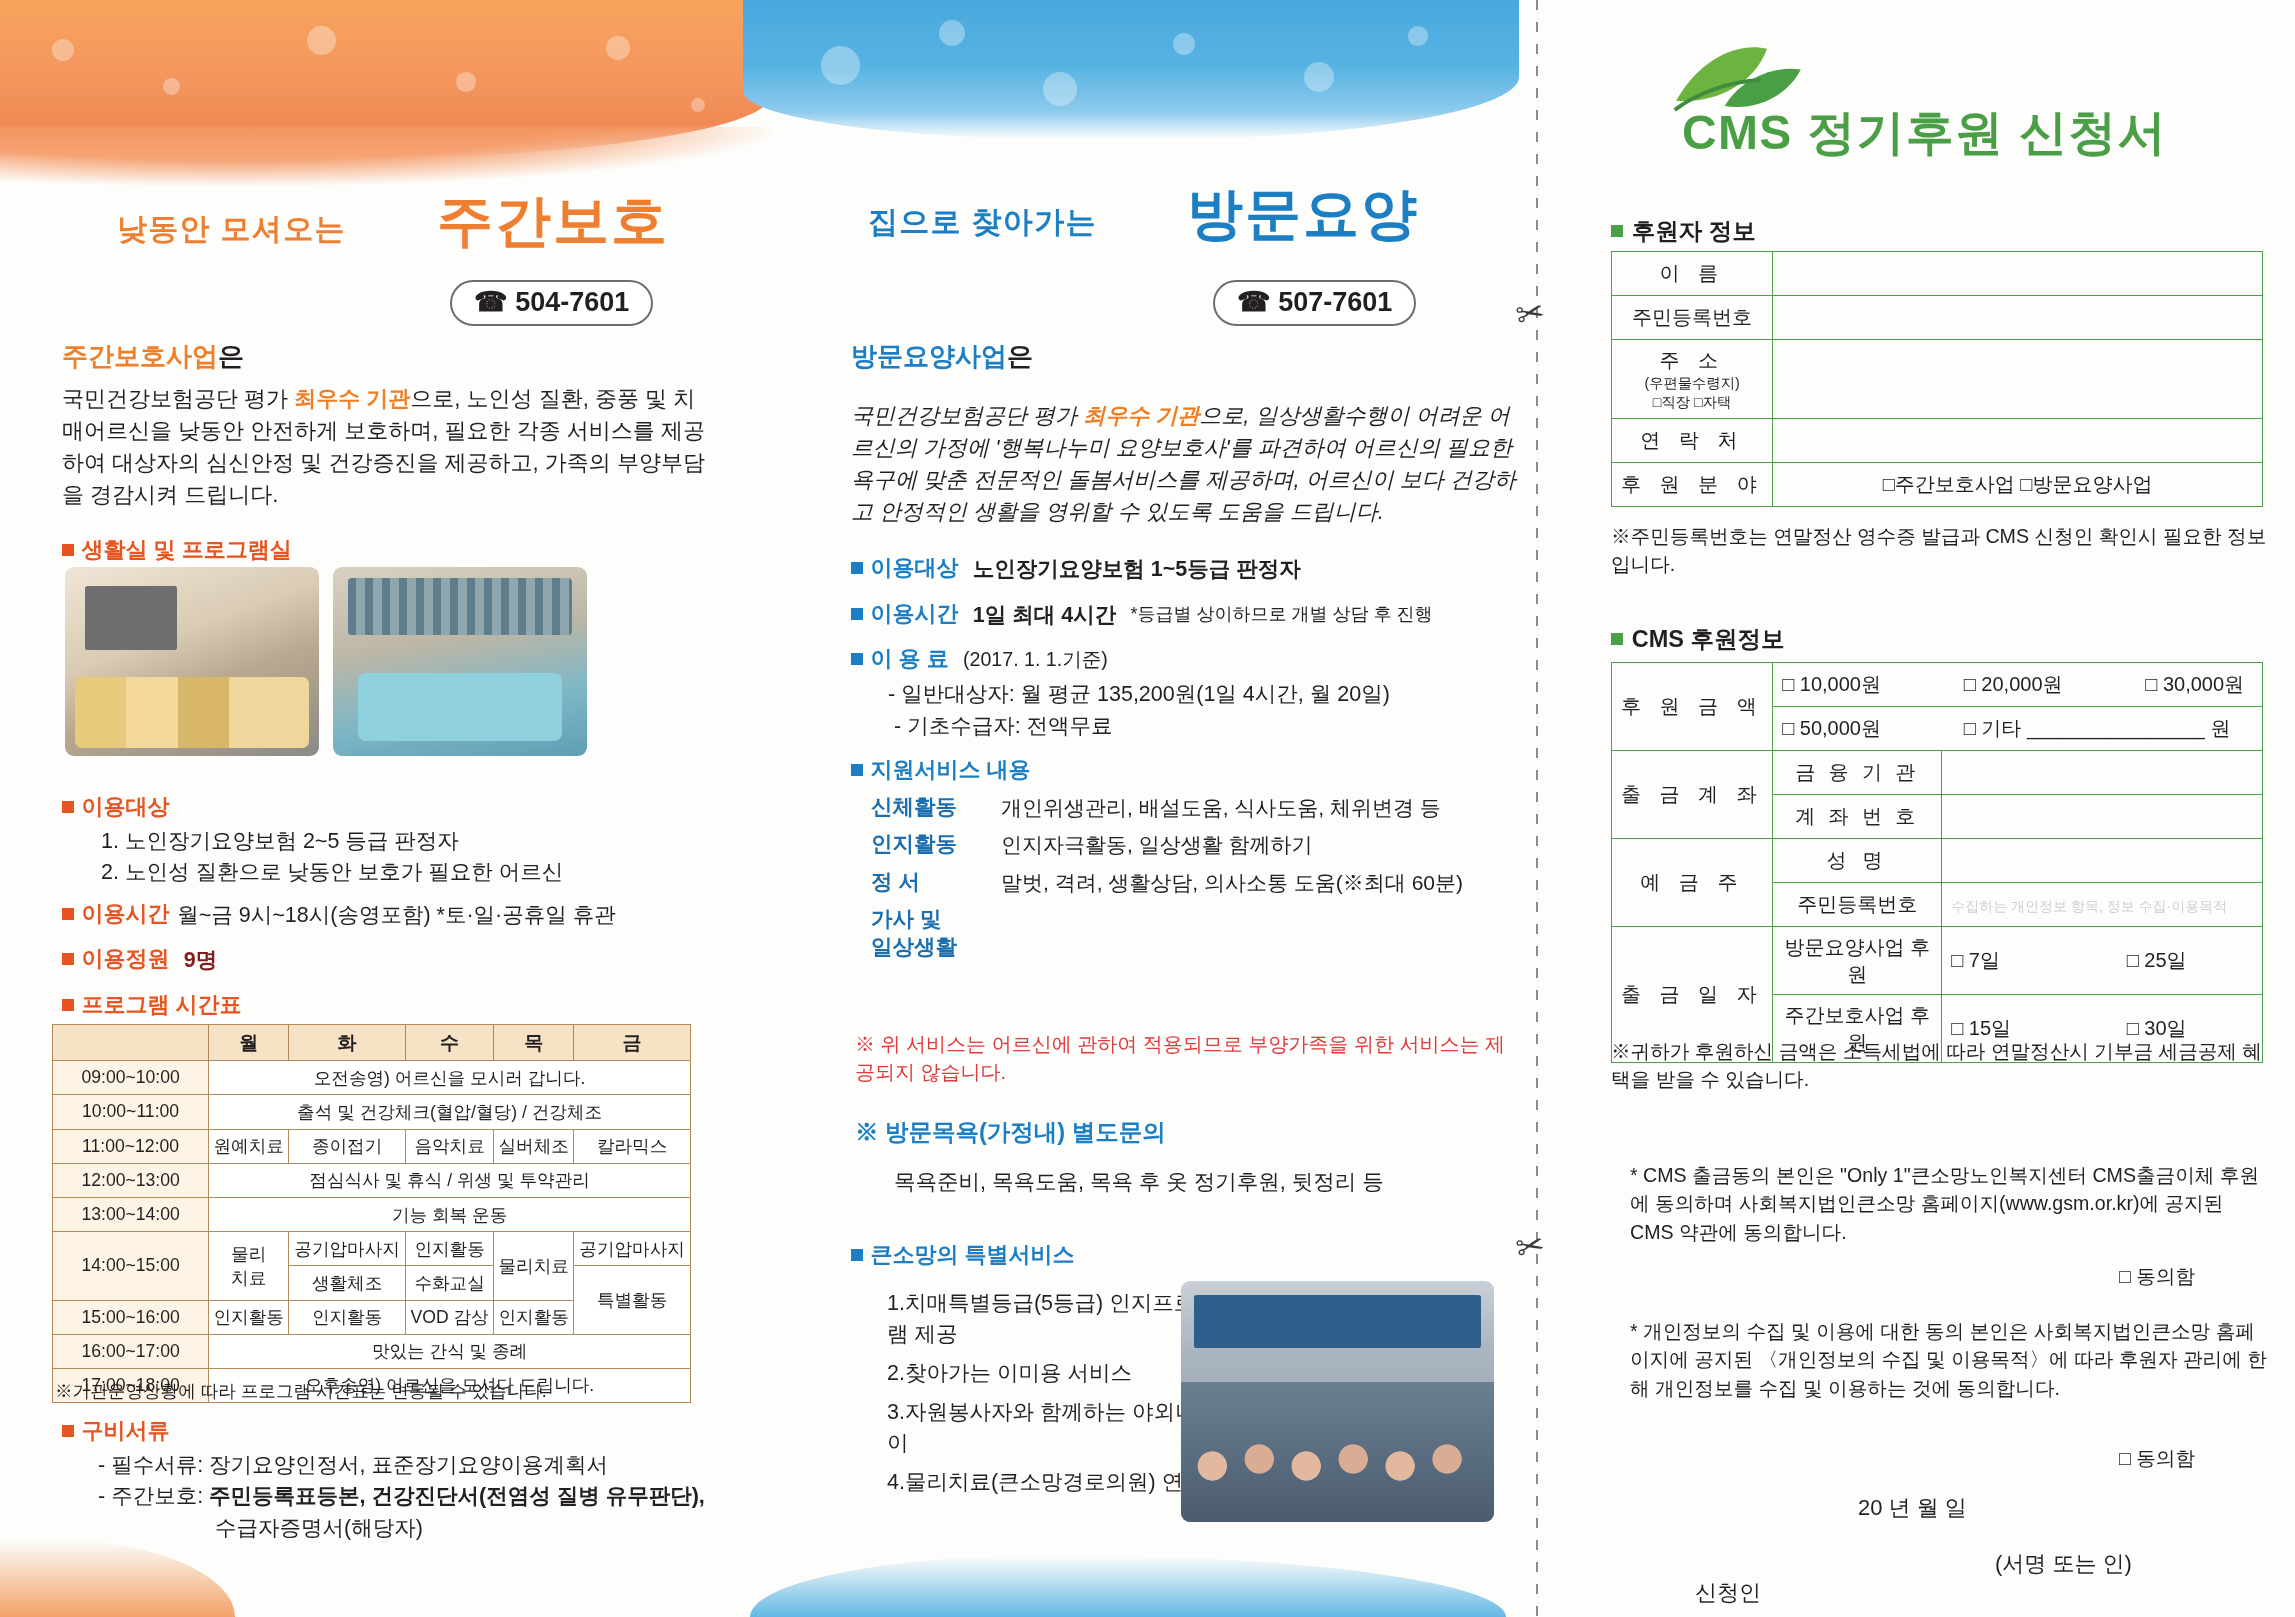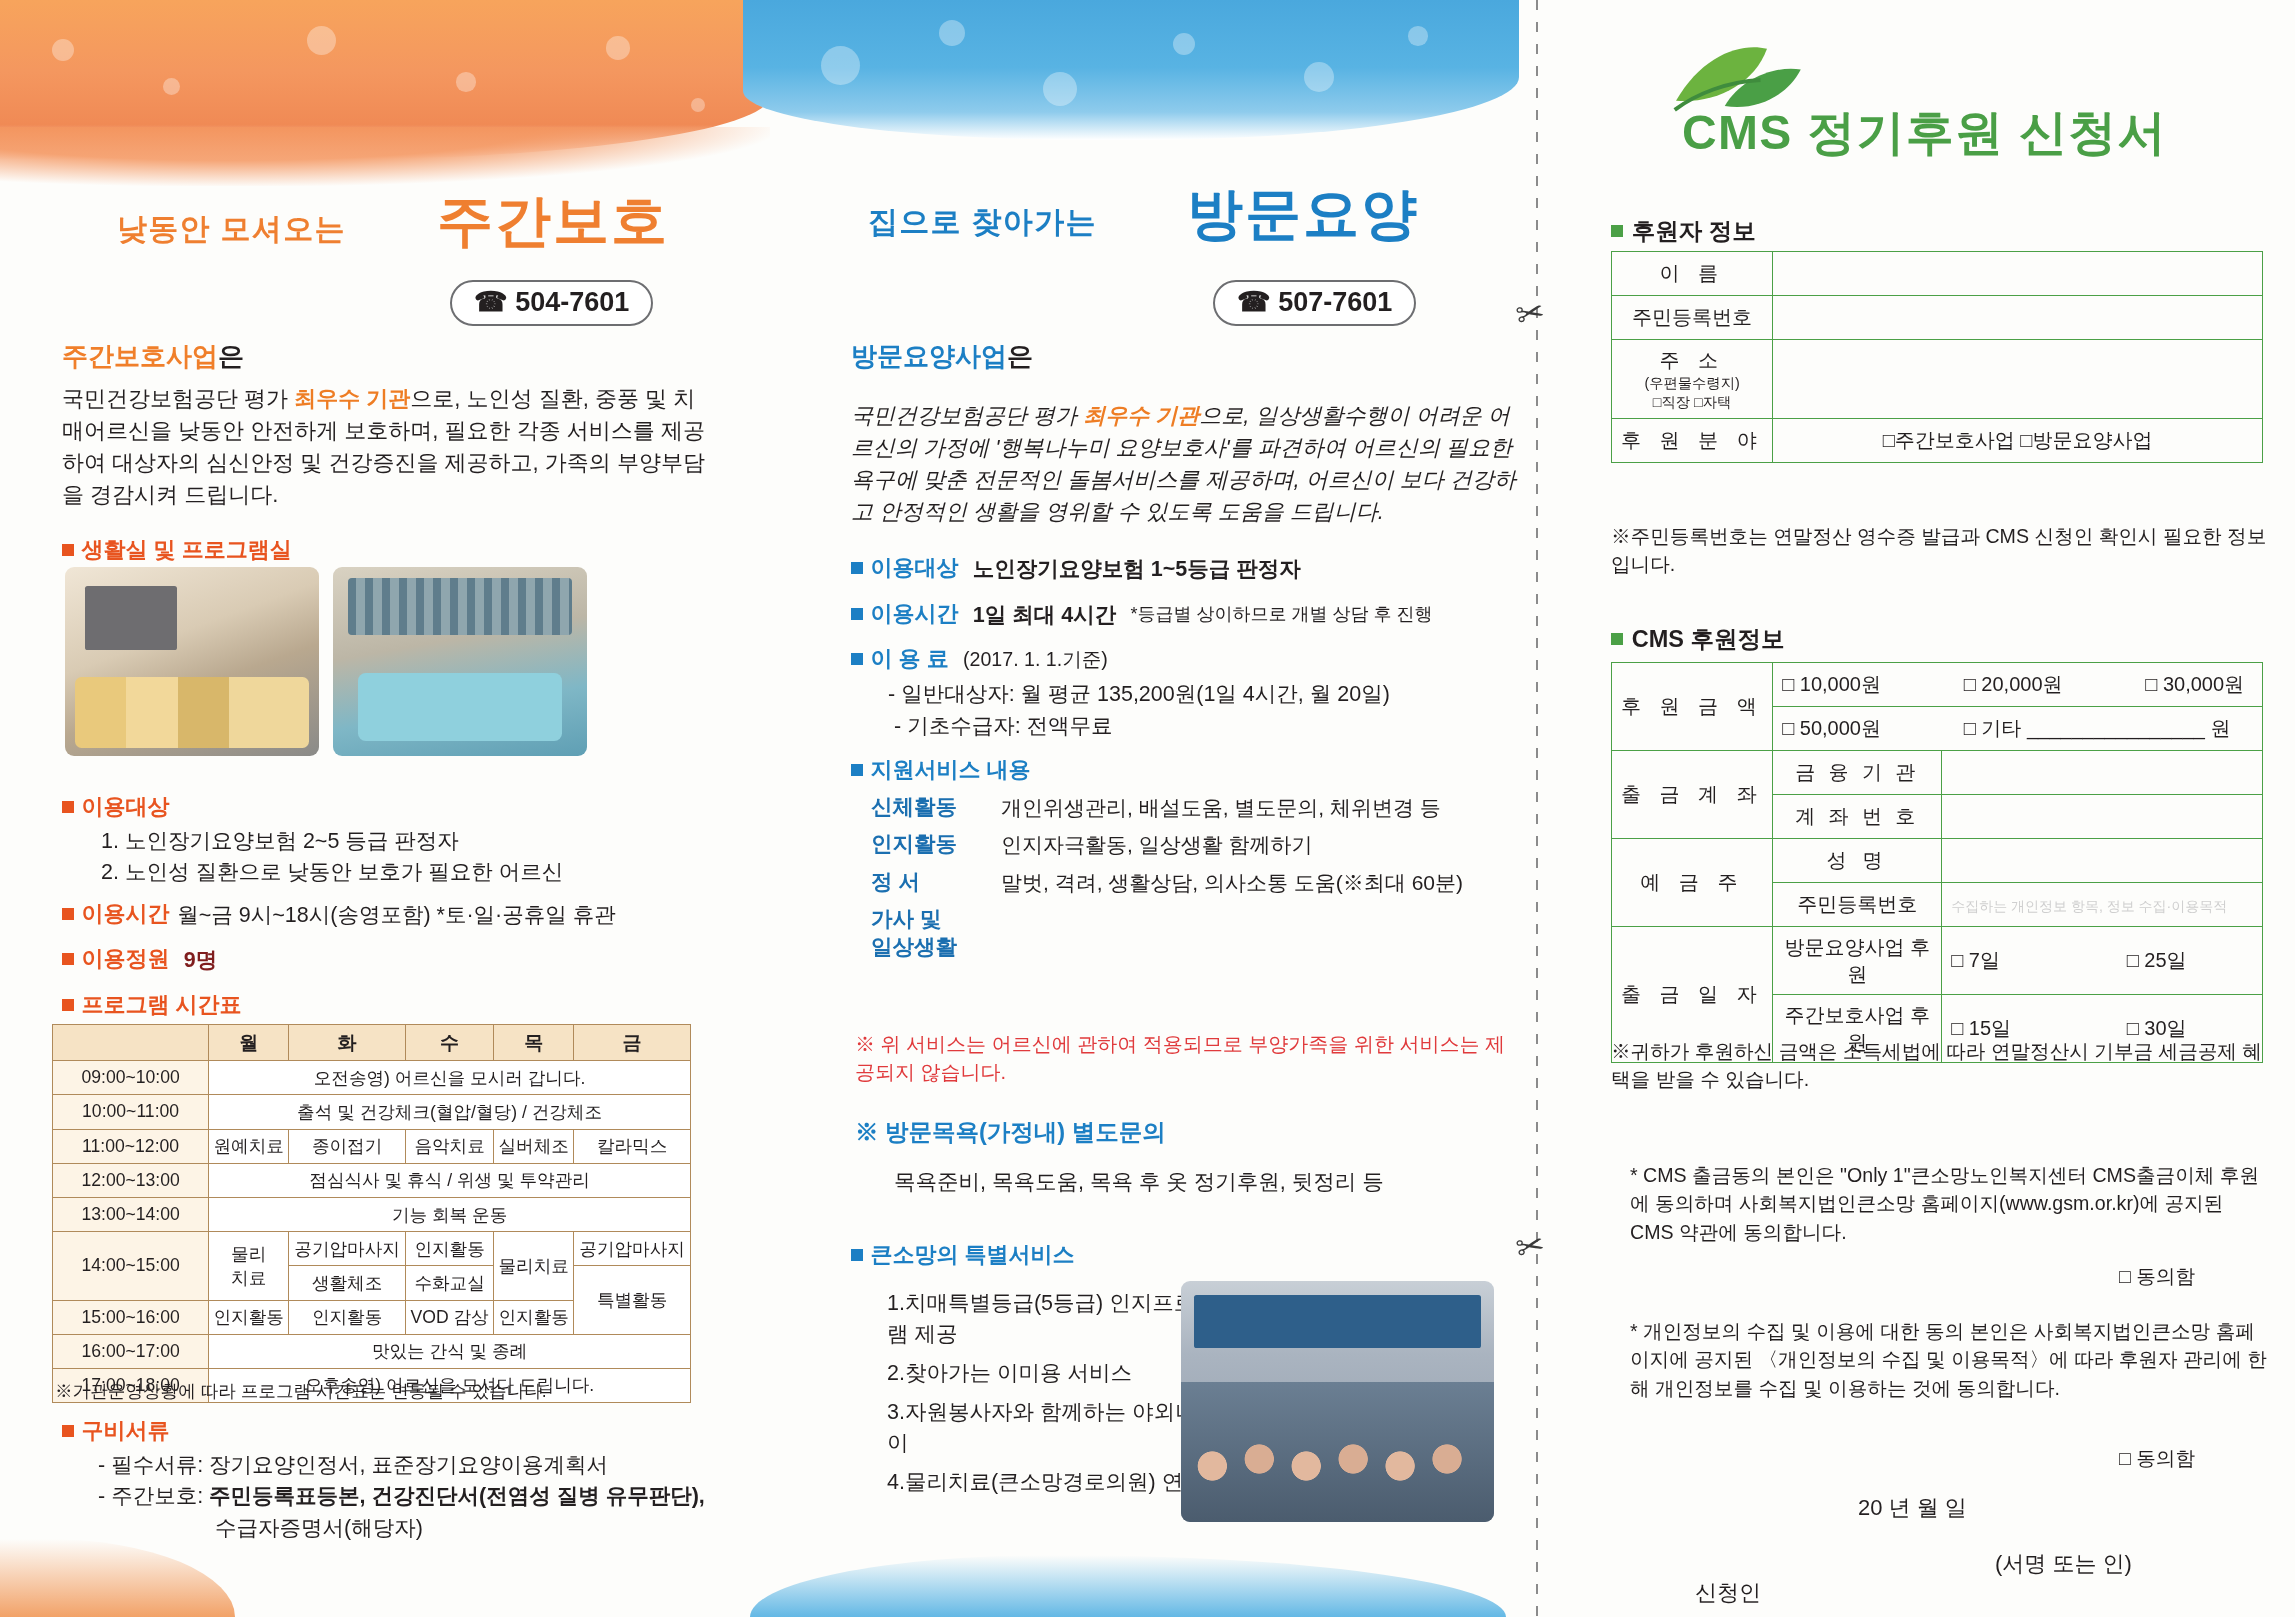--- a/index.html
+++ b/index.html
@@ -507,21 +507,21 @@
     <div class="list-line" style="position:absolute;left:98px;top:710px;">- 기초수급자: 전액무료</div>
 
     <div class="bullet-head blue" style="position:absolute;left:55px;top:755px;">
       <span class="sq blue"></span>
       <span>지원서비스 내용</span>
     </div>
 
     <div style="position:absolute;left:75px;top:794px;width:652px;">
       <div class="svc-row">
         <div class="svc-key">신체활동</div>
-        <div class="svc-val">개인위생관리, 배설도움, 별도문의, 체위변경 등</div>
+        <div class="svc-val">개인위생관리, 배설도움, 식사도움, 체위변경 등</div>
       </div>
       <div class="svc-row">
         <div class="svc-key">인지활동</div>
         <div class="svc-val">인지자극활동, 일상생활 함께하기</div>
       </div>
       <div class="svc-row">
         <div class="svc-key">정 서</div>
         <div class="svc-val">말벗, 격려, 생활상담, 의사소통 도움(※최대 60분)</div>
       </div>
       <div class="svc-row">
@@ -578,20 +578,24 @@
         <tr>
           <td class="lbl nospace">주민등록번호</td>
           <td></td>
         </tr>
         <tr>
           <td class="lbl">
             <div>주     소</div>
             <div class="tiny">(우편물수령지)</div>
             <div class="tiny" style="letter-spacing:0;">□직장  □자택</div>
           </td>
+          <td></td>
+        </tr>
+        <tr>
+          <td class="lbl">연 락 처</td>
           <td></td>
         </tr>
         <tr>
           <td class="lbl">후 원 분 야</td>
           <td style="text-align:center;">□주간보호사업          □방문요양사업</td>
         </tr>
       </tbody>
         </table>
     </div>
 

